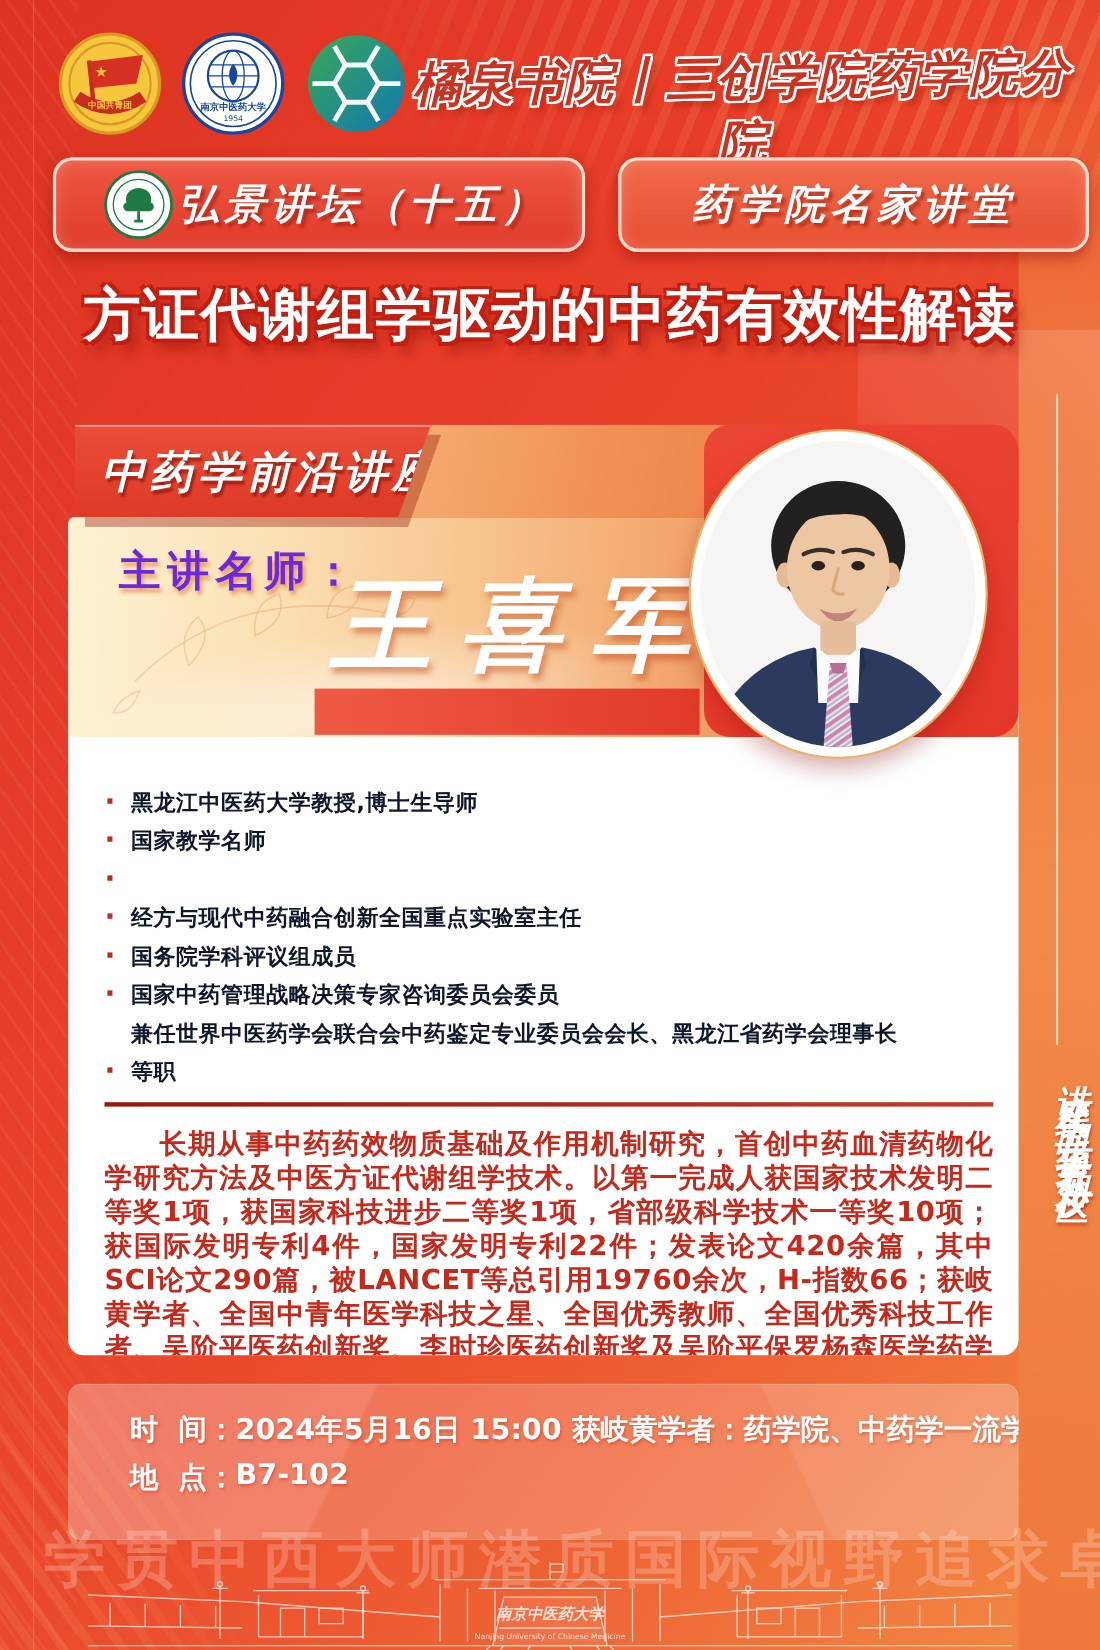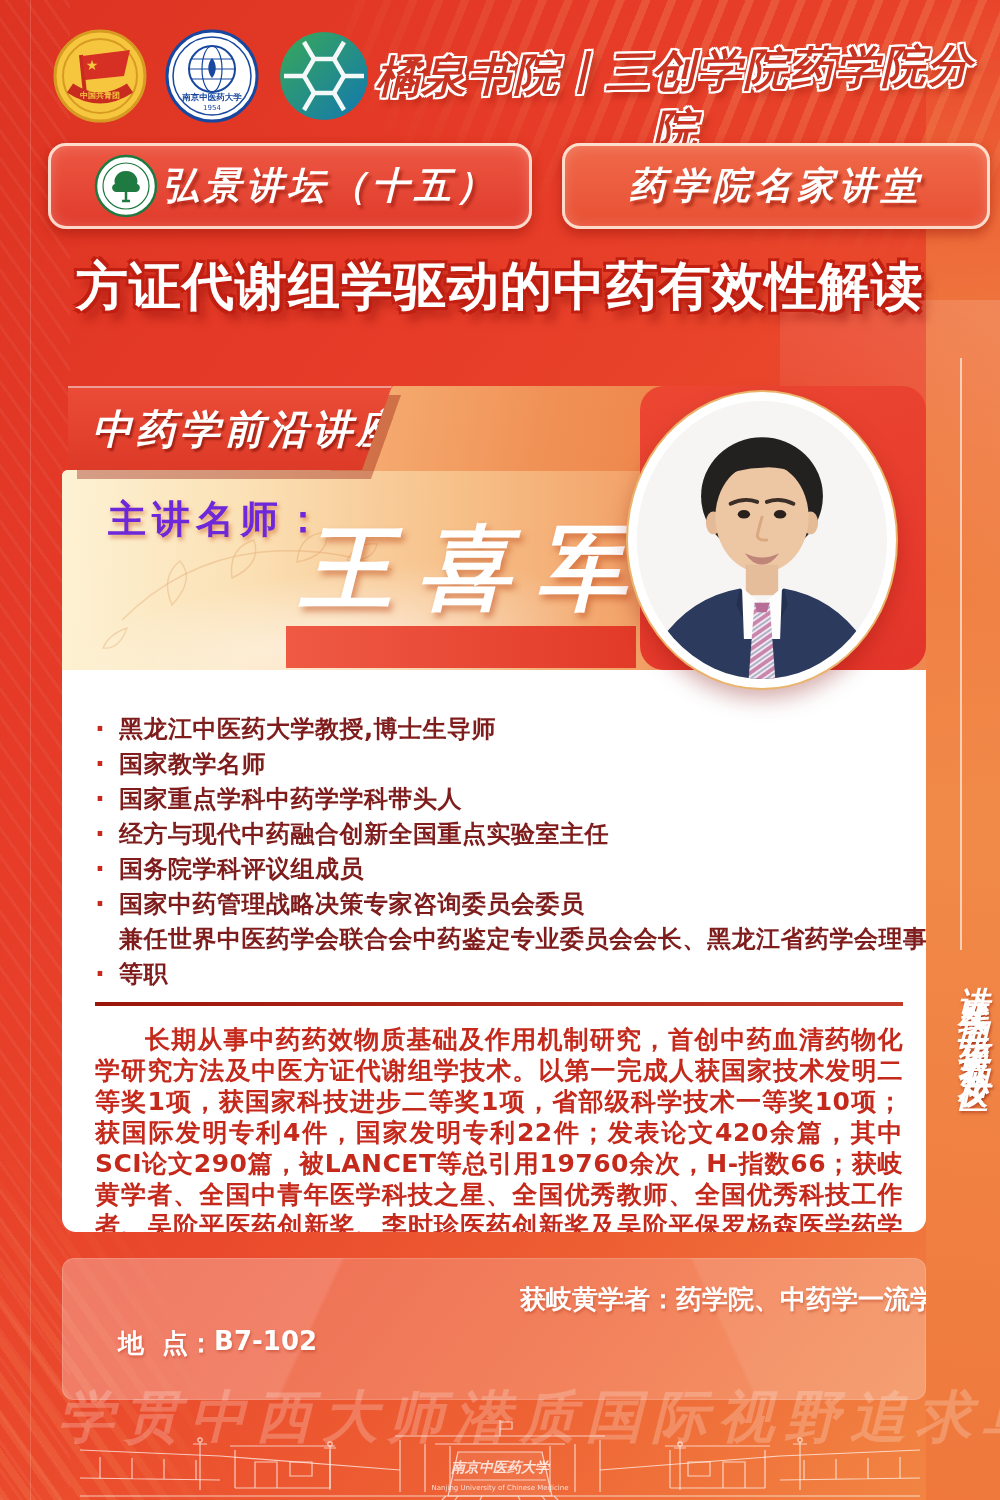--- a/index.html
+++ b/index.html
@@ -67,21 +67,21 @@
     text-shadow:2px 3px 4px rgba(205,95,35,.6);z-index:3;white-space:nowrap;}
   .name-bar{position:absolute;left:224px;top:156px;width:350px;height:42px;z-index:2;
     background:linear-gradient(90deg,#ef5a45,#e23a28);}
   .speaker-name{position:absolute;left:238px;top:52px;z-index:3;
     font-family:"DejaVu Serif","Liberation Serif",serif;font-style:italic;font-weight:bold;
     font-size:92px;line-height:1;color:#fff;letter-spacing:26px;white-space:nowrap;
     text-shadow:3px 5px 6px rgba(190,70,25,.5);}
   .credentials{position:absolute;left:33px;top:242px;width:812px;}
   .cred-row{display:flex;align-items:flex-start;line-height:35px;}
   .cred-marker{width:24px;flex:none;font-size:26px;font-weight:900;color:#c5291b;}
-  .cred-text{font-size:24px;font-weight:bold;color:#7f1d1d;letter-spacing:.5px;white-space:nowrap;}
+  .cred-text{font-size:20px;font-weight:bold;color:#0f172a;letter-spacing:.5px;white-space:nowrap;}
   .divider{position:absolute;left:33px;top:532px;width:808px;height:4px;
     background:linear-gradient(90deg,#9c150a,#c43a28);}
   .bio{position:absolute;left:33px;top:554px;width:808px;font-size:25px;font-weight:bold;color:#c5291b;
     line-height:31px;text-align:justify;text-indent:2em;letter-spacing:.5px;}
   
   .photo-oval{left:628px;top:392px;width:268px;height:296px;border-radius:50%;z-index:5;
     border:9px solid #fff;box-sizing:border-box;overflow:hidden;background:#f4f3f1;
     box-shadow:0 0 0 2px #e9b36a,0 10px 22px rgba(130,10,5,.35);}
   .photo-oval svg{display:block;width:100%;height:100%;}
   
@@ -93,22 +93,22 @@
   .info-row{position:absolute;display:flex;font-size:26px;font-weight:900;color:#fff;
     text-shadow:1px 2px 3px rgba(170,40,15,.4);white-space:pre;}
   .info-time{left:56px;top:24px;}
   .info-host{left:458px;top:24px;}
   .info-loc{left:56px;top:68px;}
   
   .v-text{left:952px;top:962px;writing-mode:vertical-rl;z-index:3;
     font-family:"DejaVu Serif","Liberation Serif",serif;font-style:italic;font-weight:bold;
     font-size:30px;letter-spacing:9px;color:#fff;text-shadow:1px 2px 3px rgba(150,30,10,.5);}
   
-  .watermarks{left:58px;top:1380px;width:915px;display:flex;z-index:1;
-    font-family:"DejaVu Serif","Liberation Serif",serif;font-style:italic;font-weight:bold;
+  .watermarks{left:40px;top:1380px;width:915px;display:flex;z-index:1;
+    font-family:"DejaVu Serif","Liberation Serif",serif;font-weight:bold;
     font-size:56px;letter-spacing:10px;color:rgba(255,255,255,.22);white-space:nowrap;}
   .building{left:80px;top:1420px;width:840px;height:80px;z-index:1;opacity:.85;}
 </style>
 </head>
 <body>
 
 <div class="poster">
 
   <div class="abs sunburst"></div>
   <div class="abs left-hatch"></div>
@@ -201,21 +201,20 @@
           <span class="cred-text">黑龙江中医药大学教授,博士生导师</span>
         </div>
 
         <div class="cred-row">
           <span class="cred-marker">·</span>
           <span class="cred-text">国家教学名师</span>
         </div>
 
         <div class="cred-row">
           <span class="cred-marker">·</span>
-          <span class="cred-text">国家重点学科中药学学科带头人</span>
         </div>
 
         <div class="cred-row">
           <span class="cred-marker">·</span>
           <span class="cred-text">经方与现代中药融合创新全国重点实验室主任</span>
         </div>
 
         <div class="cred-row">
           <span class="cred-marker">·</span>
           <span class="cred-text">国务院学科评议组成员</span>
@@ -266,20 +265,23 @@
       <path d="M24,292 L24,252 Q56,206 108,197 L131,215 L154,197 Q206,206 238,252 L238,292 Z" fill="#2c3a5e"></path>
       <path d="M108,197 L131,215 L118,244 L104,214 Z" fill="#24304f"></path>
       <path d="M154,197 L131,215 L144,244 L158,214 Z" fill="#24304f"></path>
       <polygon points="110,196 131,214 152,196 150,250 112,250" fill="#fdfdfd"></polygon>
       <polygon points="123,212 139,212 145,292 117,292" fill="url(#tie)"></polygon>
       <polygon points="123,212 139,212 136,222 126,222" fill="#b86d96"></polygon>
     </svg>
   </div>
 
   <div class="abs info-panel">
+    <div class="info-row info-time">
+      <span>时  间：</span><span>2024年5月16日 15:00</span>
+    </div>
     <div class="info-row info-host">
       <span>获岐黄学者：</span><span>药学院、中药学一流学科</span>
     </div>
     <div class="info-row info-loc">
       <span>地  点：</span><span>B7-102</span>
     </div>
   </div>
 
   <div class="abs v-line"></div>
   <div class="abs v-text">讲座线上同步辐射泰州校区</div>

